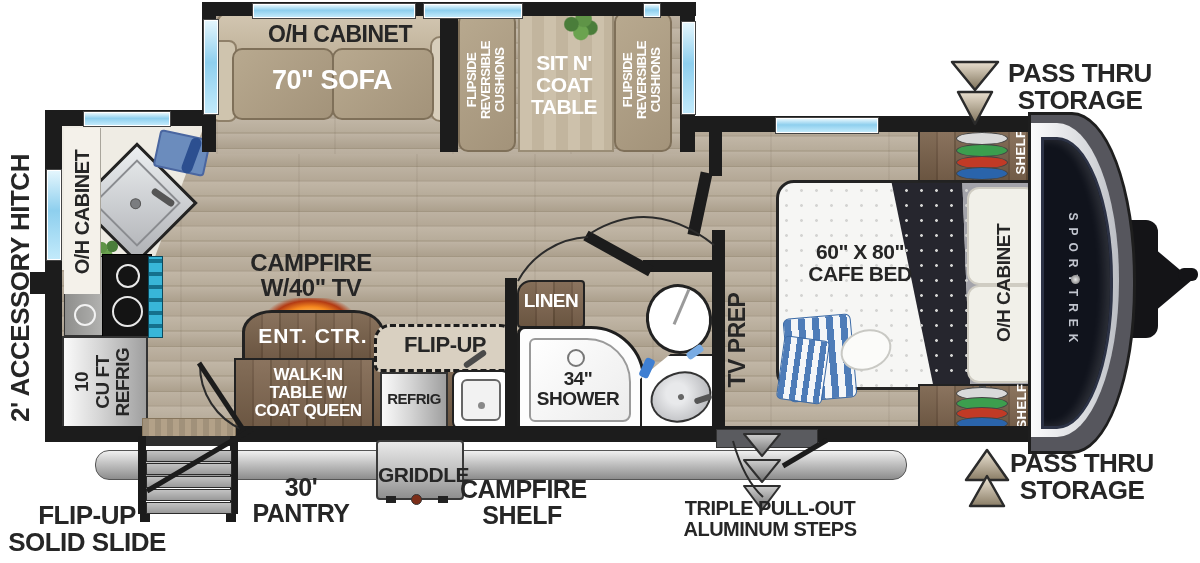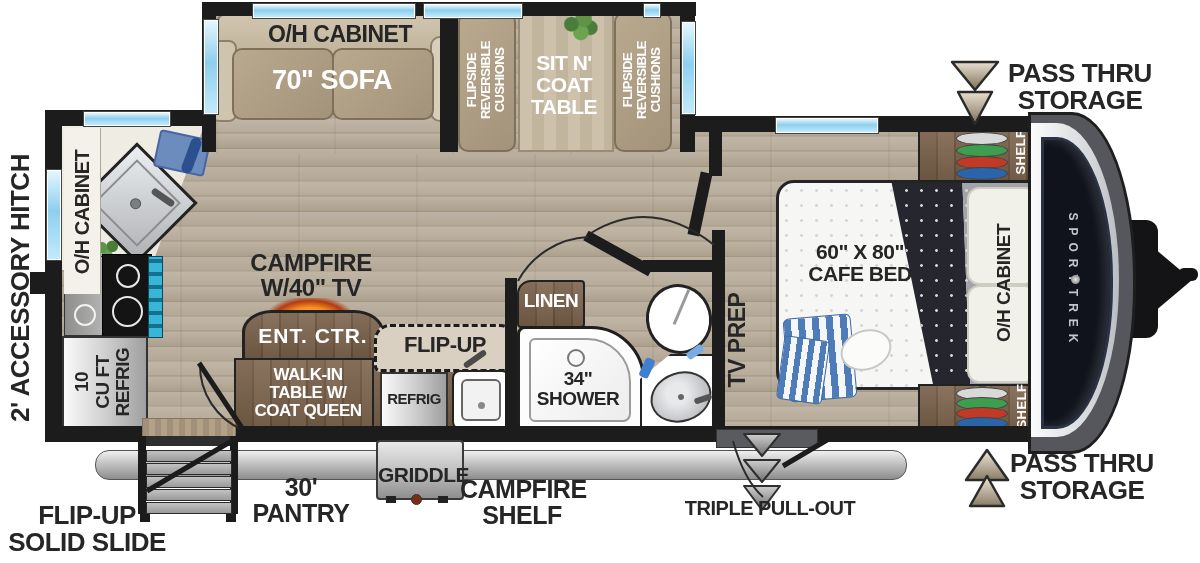--- a/index.html
+++ b/index.html
@@ -283,20 +283,21 @@
   <div class="abs lbl" style="left:245px;top:474px;width:112px;font-size:25px;">
     <span style="display:block">30'</span>
     <span style="display:block">PANTRY</span>
   </div>
   <div class="abs lbl" style="left:460px;top:476px;width:124px;font-size:25px;">
     <span style="display:block">CAMPFIRE</span>
     <span style="display:block">SHELF</span>
   </div>
   <div class="abs lbl" style="left:672px;top:498px;width:196px;font-size:20px;">
     <span style="display:block">TRIPLE PULL-OUT</span>
+    <span style="display:block">ALUMINUM STEPS</span>
   </div>
 
   <svg class="abs" style="left:0;top:0;pointer-events:none;" width="1200" height="563" viewBox="0 0 1200 563">
     <path d="M 200 364 A 70 70 0 0 0 243 430" fill="none" stroke="#2b2b2b" stroke-width="2"></path>
     <path d="M 244 431 L 199 363" fill="none" stroke="#1c1c1c" stroke-width="5"></path>
     <path d="M 147 491 L 252 429" fill="none" stroke="#1c1c1c" stroke-width="5"></path>
     <path d="M 733 441 Q 744 480 763 497" fill="none" stroke="#2b2b2b" stroke-width="2"></path>
     <path d="M 783 466 L 827 440" fill="none" stroke="#1c1c1c" stroke-width="5"></path>
     <path d="M 588 237 A 84 84 0 0 0 518 281" fill="none" stroke="#2b2b2b" stroke-width="2"></path>
     <path d="M 591 233 Q 652 196 714 245" fill="none" stroke="#2b2b2b" stroke-width="2"></path>

